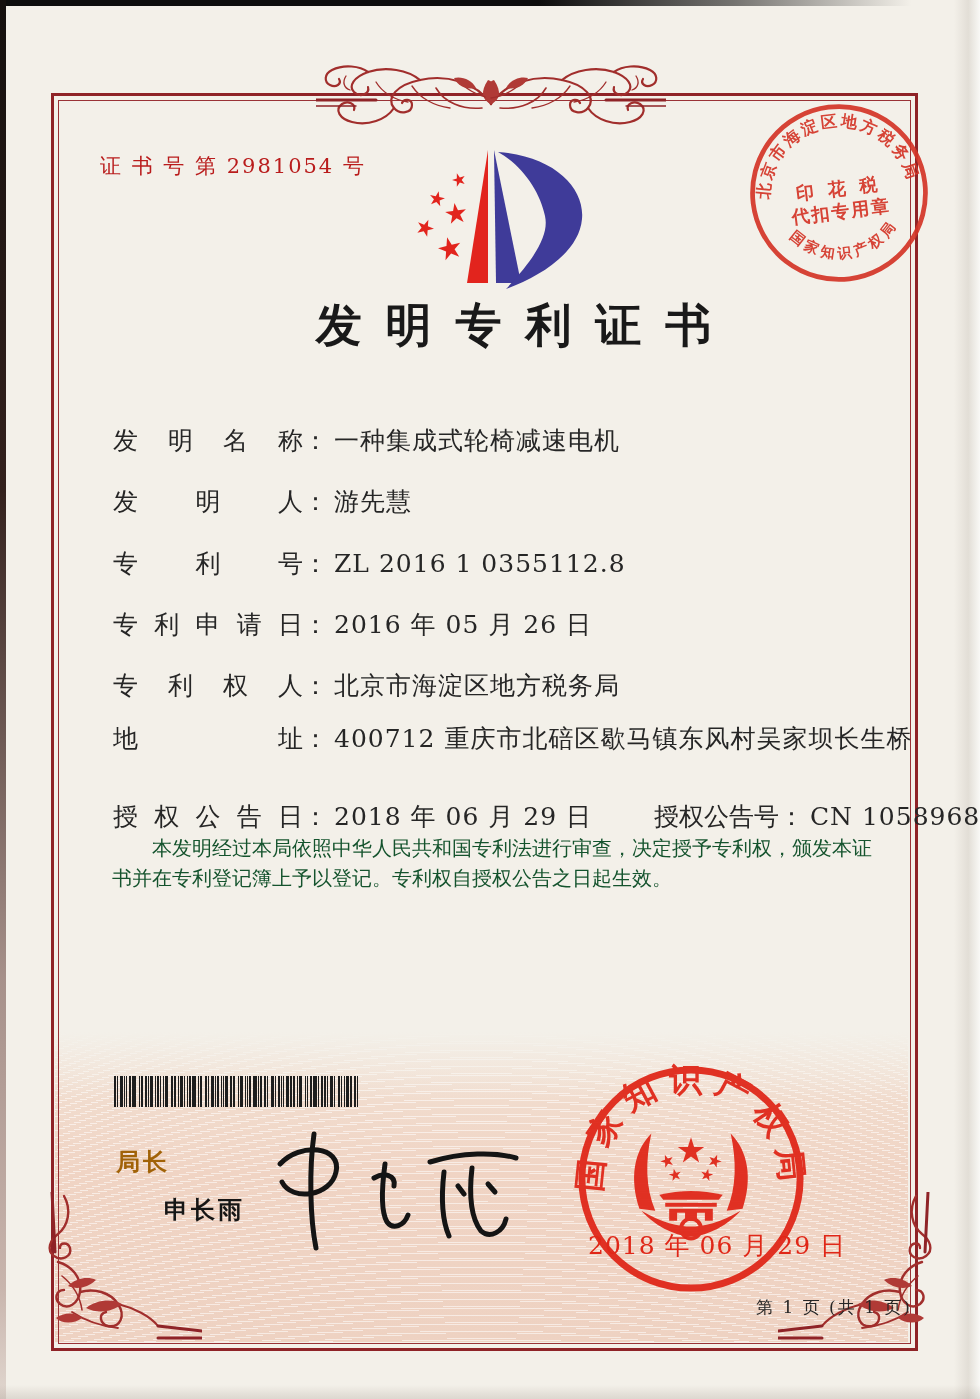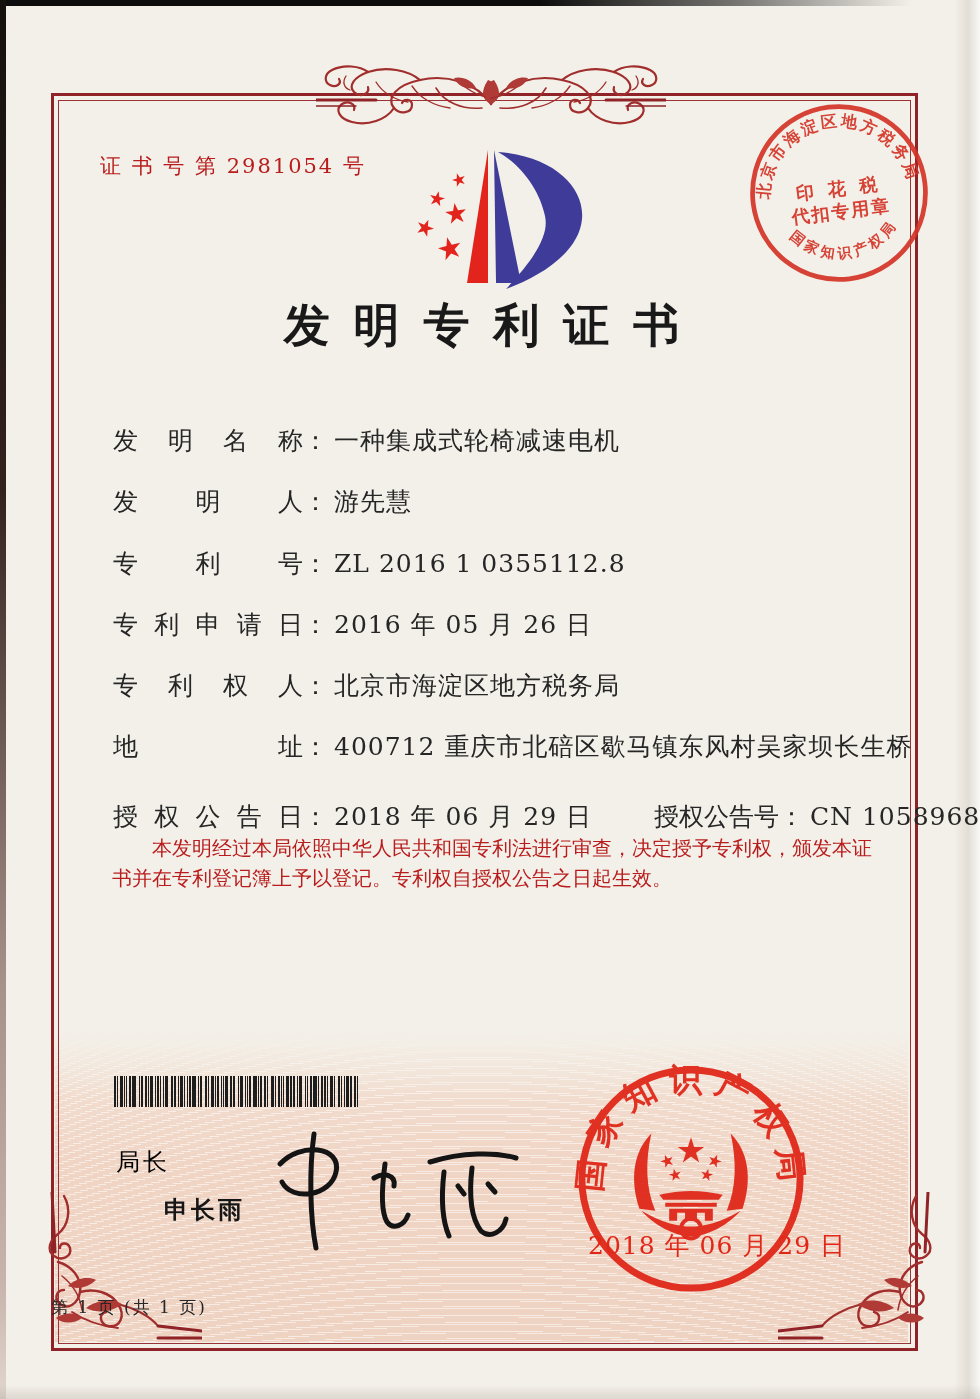--- a/index.html
+++ b/index.html
@@ -27,50 +27,50 @@
     background:
       linear-gradient(180deg,rgba(243,240,233,1) 0%,rgba(243,240,233,0) 22%),
       repeating-radial-gradient(140% 110% at 50% -140%,rgba(255,255,255,.55) 0 1.5px,rgba(255,255,255,0) 1.5px 8px),
       linear-gradient(180deg,#f2e3d6 0%,#f0d4c4 45%,#eed2c2 100%);}
 
   .cert-no{position:absolute;left:100px;top:152px;font-size:21px;color:#b91c1c;letter-spacing:2px;}
 
   .logo{position:absolute;left:392px;top:140px;width:200px;height:160px;}
 
   .title{position:absolute;left:51px;top:295px;width:861px;text-align:center;
-         font-size:46px;font-weight:bold;color:#191919;letter-spacing:.52em;text-indent:.52em;}
+         font-size:46px;font-weight:bold;color:#191919;letter-spacing:.52em;text-indent:.52em;padding-left:32px;}
 
   .fields{position:absolute;left:113px;top:424px;width:780px;font-size:25px;color:#262626;}
   .frow{position:absolute;left:0;white-space:nowrap;}
   .flabel{display:inline-block;width:190px;text-align:justify;text-align-last:justify;vertical-align:bottom;}
   .fcolon{display:inline-block;margin-right:6px;}
   .fvalue{letter-spacing:1px;}
   .frow2b{margin-left:62px;}
   .frow2b .flabel2{display:inline-block;margin-top:10px;}
 
   .body-text{position:absolute;left:112px;top:833px;width:760px;font-size:20px;
-             line-height:30px;color:#b91c1c;text-align:justify;}
+             line-height:30px;color:#14532d;text-align:justify;}
   .body-text p{margin:0 0 3px 0;text-indent:2em;}
 
   .barcode{position:absolute;left:114px;top:1076px;width:248px;height:31px;}
 
-  .sig-title{position:absolute;left:116px;top:1146px;font-size:24px;font-weight:normal;
-             color:#000000;font-family:"DejaVu Sans","Liberation Sans",sans-serif;letter-spacing:3px;}
+  .sig-title{position:absolute;left:116px;top:1146px;font-size:24px;font-weight:bold;
+             color:#a16207;font-family:"DejaVu Sans","Liberation Sans",sans-serif;letter-spacing:3px;}
   .sig-name{position:absolute;left:116px;top:1194px;font-size:24px;font-weight:bold;
             color:#161616;font-family:"DejaVu Sans","Liberation Sans",sans-serif;letter-spacing:3px;margin-left:48px;}
   .sig-hand{position:absolute;left:252px;top:1120px;width:270px;height:135px;}
 
   
   .seal-big{position:absolute;left:572px;top:1060px;width:238px;height:238px;opacity:.95;}
   .seal-date{position:absolute;left:588px;top:1229px;width:210px;font-size:25px;color:#e02718;
              letter-spacing:1px;white-space:nowrap;}
   .stamp-top{position:absolute;left:744px;top:98px;width:190px;height:190px;opacity:.92;
              transform:rotate(-7deg);}
 
-  .footer{position:absolute;left:51px;top:1296px;width:861px;text-align:left;
+  .footer{position:absolute;left:51px;top:1296px;width:861px;text-align:right;
           font-size:17px;color:#262626;letter-spacing:2px;}
 
   .ornament-top{position:absolute;left:316px;top:58px;width:350px;height:96px;}
   .corner-bl{position:absolute;left:42px;top:1192px;width:160px;height:165px;}
   .corner-br{position:absolute;left:778px;top:1192px;width:160px;height:165px;transform:scaleX(-1);}
 </style>
 </head>
 <body>
 
 <div class="edge-top"></div>
@@ -179,21 +179,21 @@
   </div>
   <div class="frow" style="top:123px">
     <span class="flabel">专利号</span><span class="fcolon">：</span><span class="fvalue">ZL 2016 1 0355112.8</span>
   </div>
   <div class="frow" style="top:184px">
     <span class="flabel">专利申请日</span><span class="fcolon">：</span><span class="fvalue">2016 年 05 月 26 日</span>
   </div>
   <div class="frow" style="top:245px">
     <span class="flabel">专利权人</span><span class="fcolon">：</span><span class="fvalue">北京市海淀区地方税务局</span>
   </div>
-  <div class="frow" style="top:306px">
+  <div class="frow" style="top:298px">
     <span class="flabel">地址</span><span class="fcolon">：</span><span class="fvalue">400712 重庆市北碚区歇马镇东风村吴家坝长生桥</span>
   </div>
   <div class="frow" style="top:366px">
     <span class="flabel">授权公告日</span><span class="fcolon">：</span><span class="fvalue">2018 年 06 月 29 日</span><span class="frow2b"><span class="flabel2">授权公告号</span><span class="fcolon">：</span><span class="fvalue">CN 105896813 B</span></span>
   </div>
 </div>
 
 <div class="body-text">
   <p>本发明经过本局依照中华人民共和国专利法进行审查，决定授予专利权，颁发本证书并在专利登记簿上予以登记。专利权自授权公告之日起生效。</p>
 </div>

